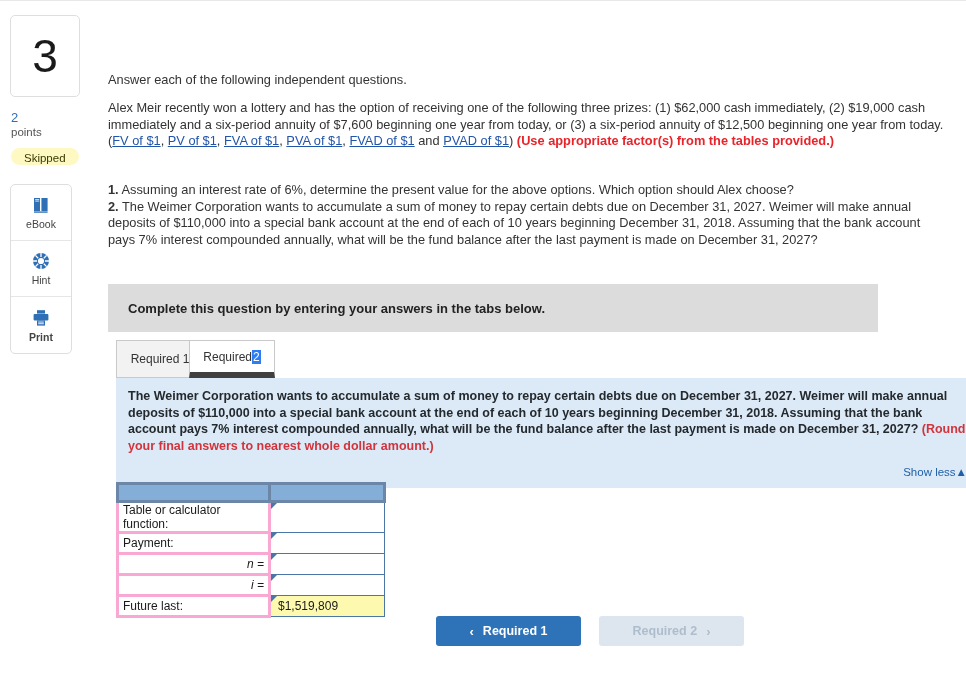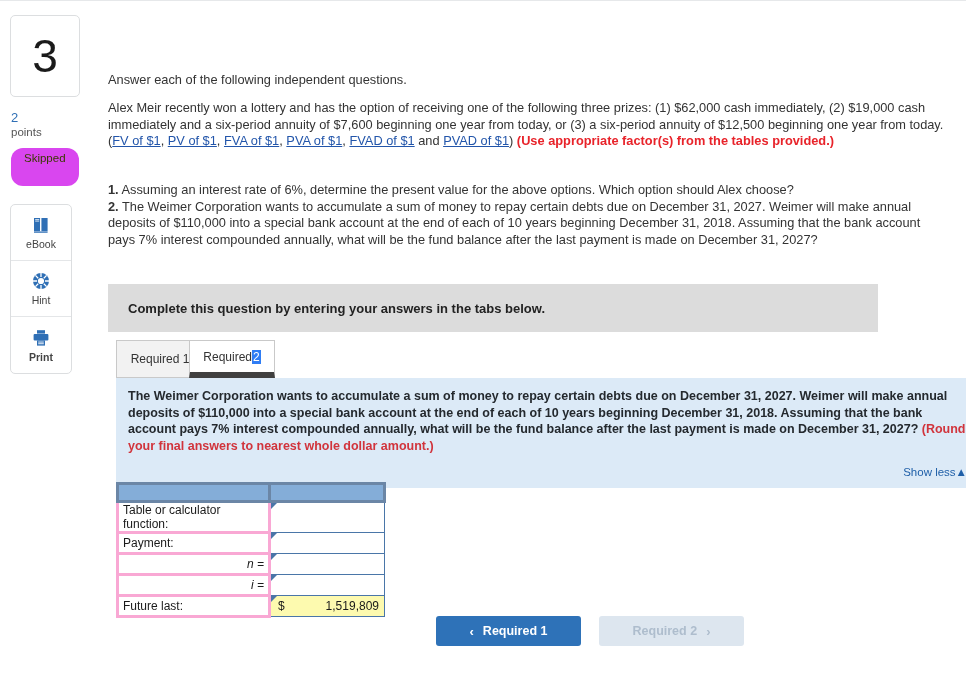--- a/index.html
+++ b/index.html
@@ -55,24 +55,24 @@
   }
   .points-lbl {
     font-size: 11.5px;
     color: #555;
     display: block;
   }
   .badge-skipped {
     margin-top: 9px;
     margin-left: 1px;
     display: inline-block;
-    background: #d946ef;
+    background: #fef9c3;
     color: #3a3a00;
     font-size: 11.5px;
-    padding: 4px 13px 22px 13px;
+    padding: 4px 13px 1px 13px;
     border-radius: 12px;
     white-space: nowrap;
   }
   .tools {
     margin-top: 18px;
     width: 62px;
     border: 1px solid #dcdee0;
     border-radius: 5px;
     background: #fff;
     overflow: hidden;
@@ -238,21 +238,21 @@
   .cell-yellow {
     background: #fdfaaf;
   }
   .money {
     display: flex; align-items: center;
     height: 100%;
     padding: 0 5px 0 7px;
     font-size: 12px;
   }
   .money .dollar { flex: 0 0 auto; }
-  .money .amount { flex: 1 1 auto; text-align: right; }
+  .money .amount { flex: 1 1 auto; text-align: left; }
 
   
   .navbtns {
     position: absolute;
     top: 616px; left: 328px;
     display: flex;
     gap: 18px;
   }
   .navbtn {
     height: 30px;

